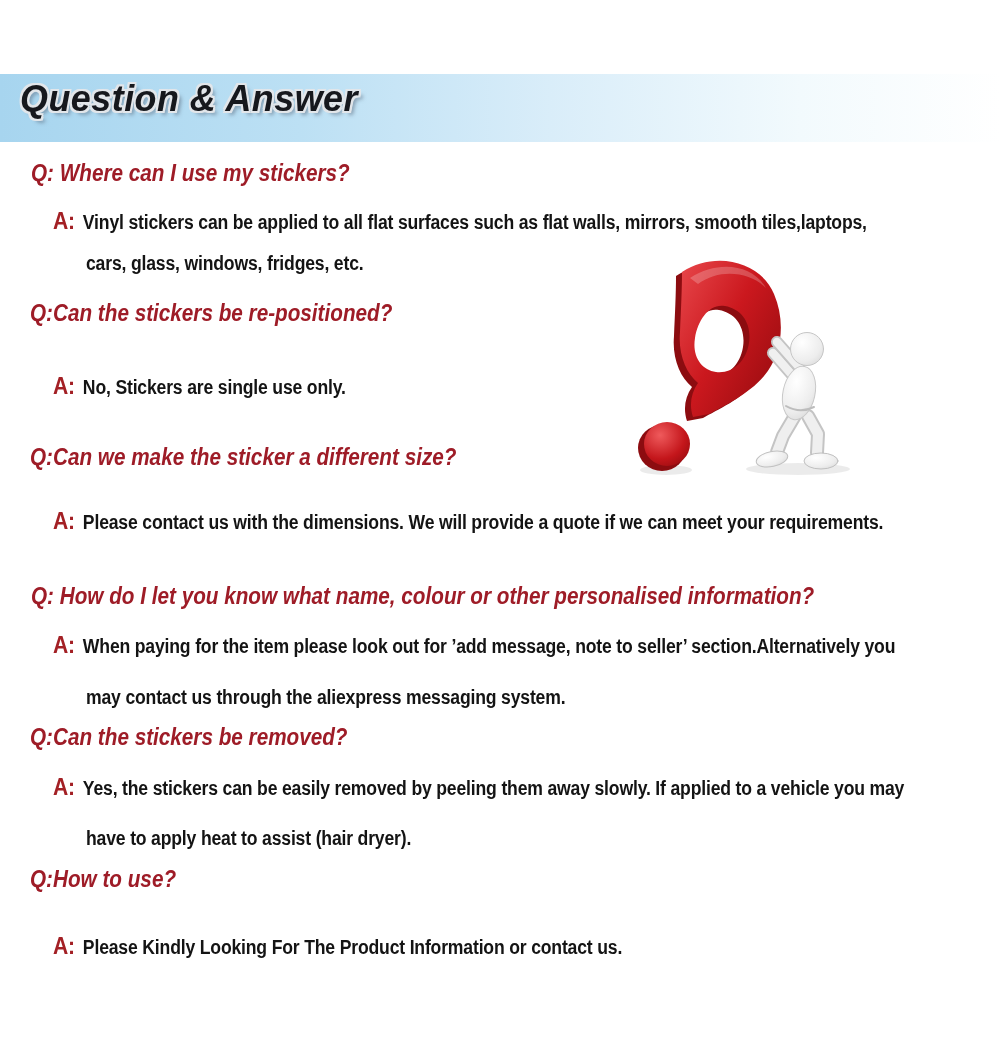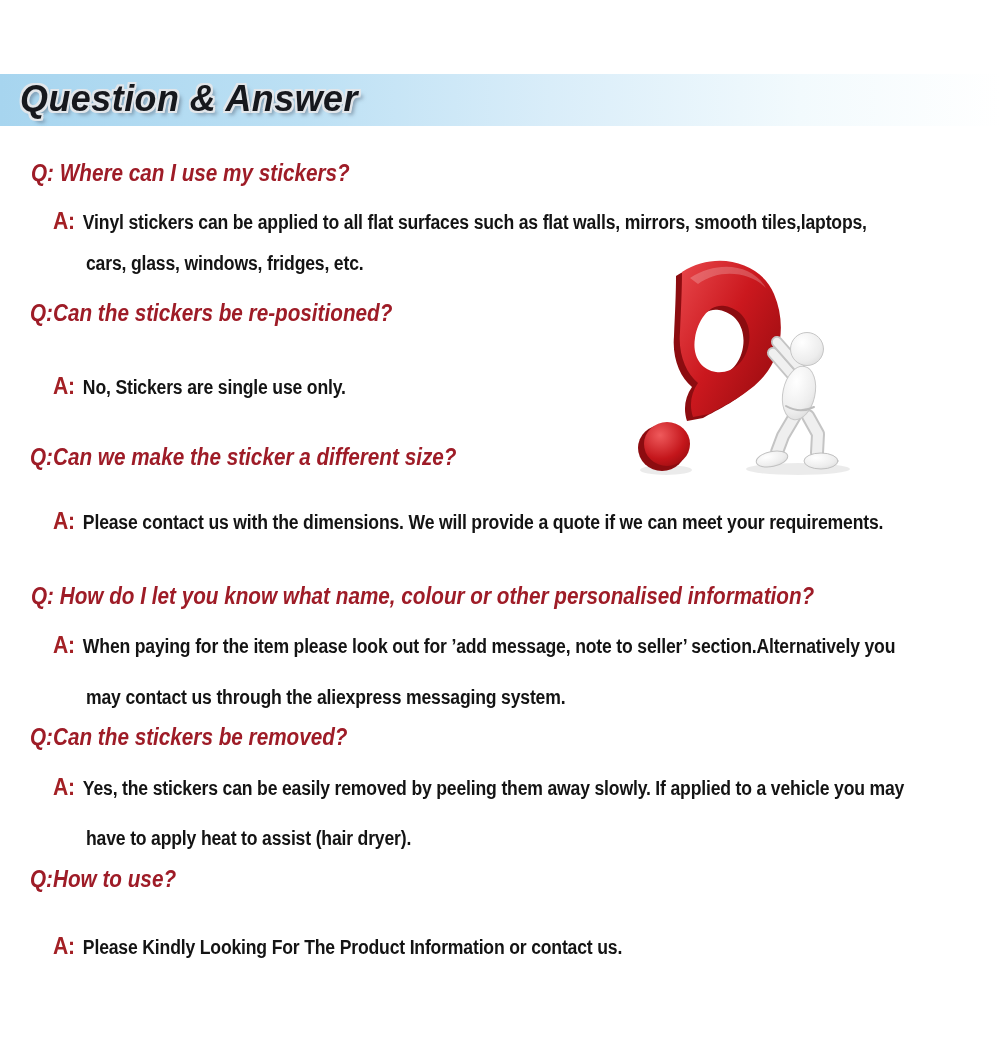--- a/index.html
+++ b/index.html
@@ -4,21 +4,21 @@
 <style>
   html,body{margin:0;padding:0;}
   body{
     width:1000px;height:1050px;
     background:#ffffff;
     position:relative;
     overflow:hidden;
     font-family:"Liberation Sans",sans-serif;
   }
   .band{
-    position:absolute;left:0;top:74px;width:1000px;height:52px;
+    position:absolute;left:0;top:74px;width:1000px;height:68px;
     background:linear-gradient(90deg,#a7d5ef 0%,#bce0f4 30%,#d9edf9 55%,#f2fafd 80%,#ffffff 100%);
   }
   .title{
     position:absolute;left:20px;top:3px;margin:0;
     font-style:italic;font-weight:bold;font-size:37px;line-height:44px;
     letter-spacing:.5px;color:#16181d;white-space:nowrap;
     transform:scaleX(.97);transform-origin:0 0;
     text-shadow:-2px -2px 0 #e2e6ea,2px -2px 0 #e2e6ea,-2px 2px 0 #e2e6ea,2px 2px 0 #e2e6ea,
                 0 -2px 0 #e2e6ea,0 2px 0 #e2e6ea,-2px 0 0 #e2e6ea,2px 0 0 #e2e6ea,
                 4px 4px 4px rgba(90,105,125,.55);

